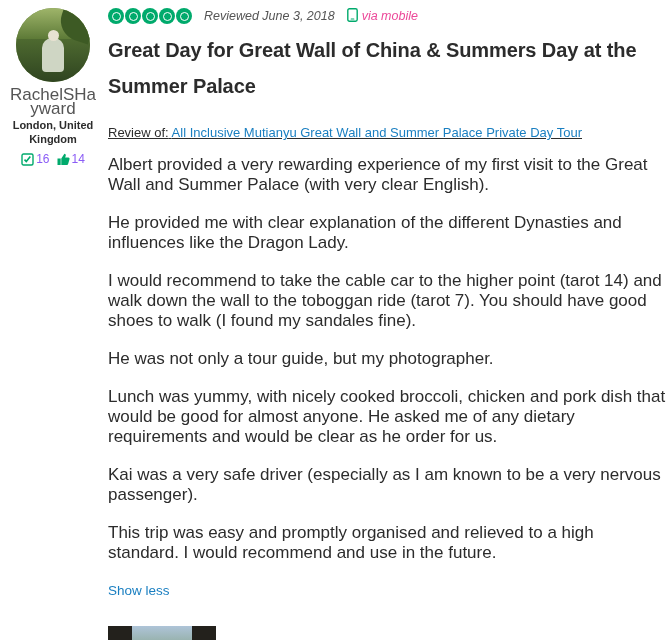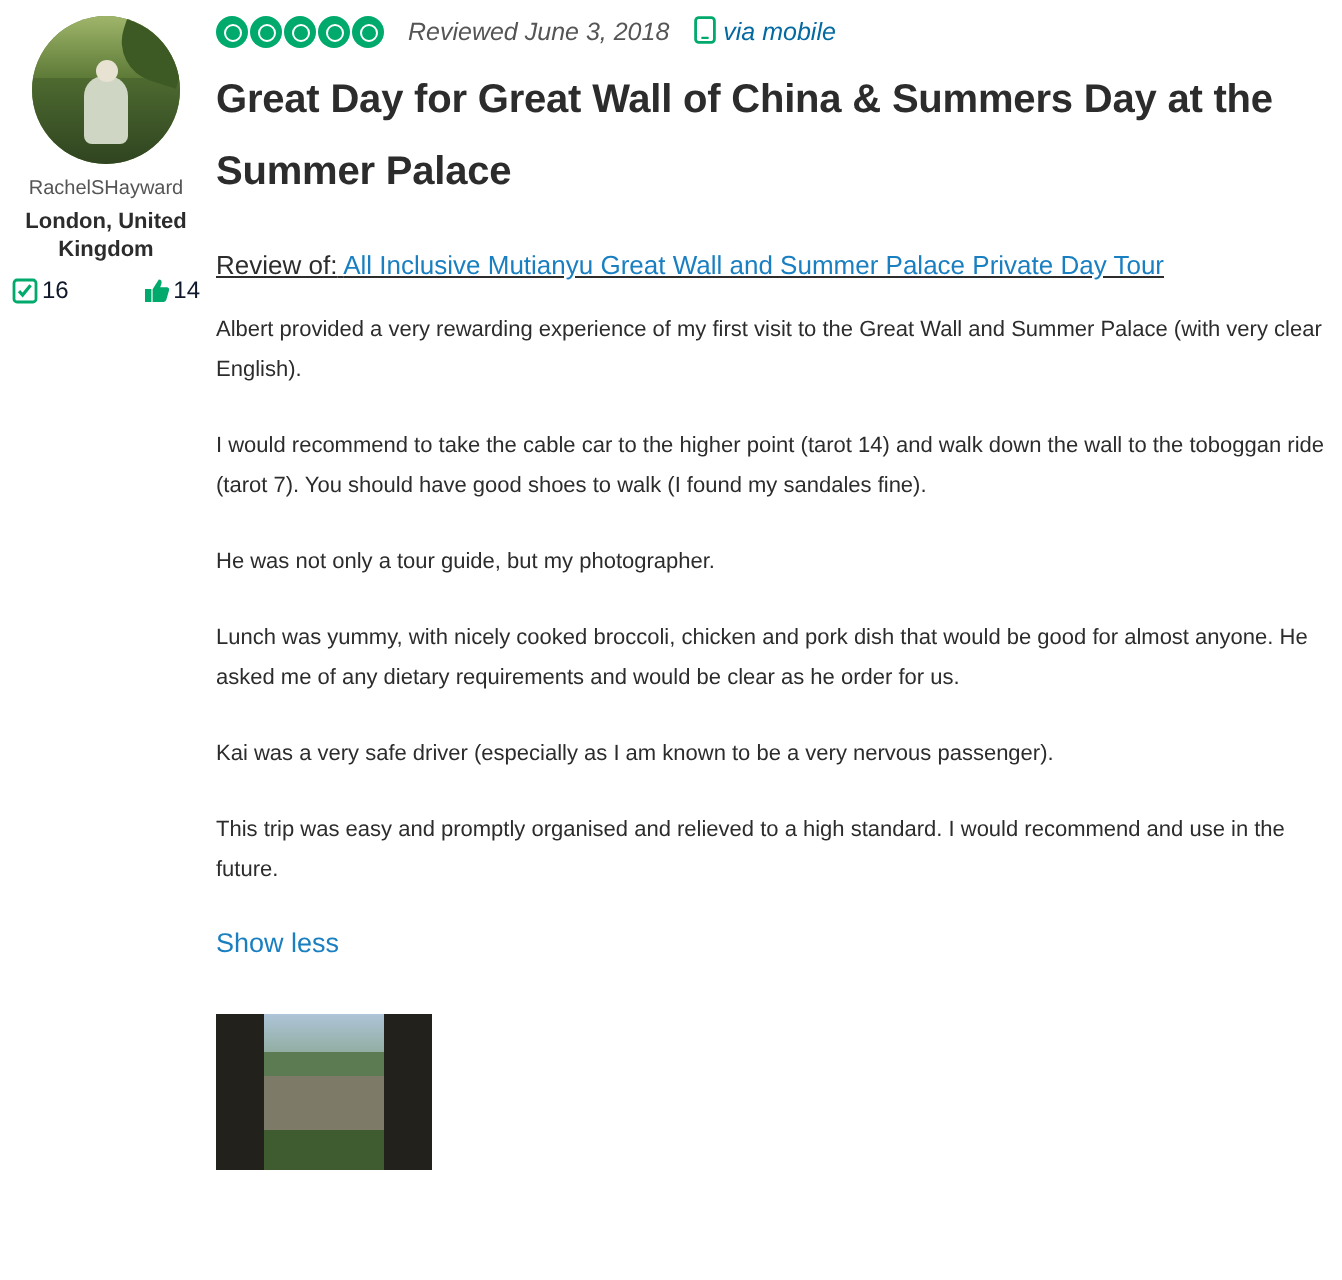--- a/index.html
+++ b/index.html
@@ -63,40 +63,40 @@
   }
   .avatar .leaf {
     position: absolute;
     right: -4px; top: -2px;
     width: 34px; height: 34px;
     background: #3d5a24;
     border-radius: 0 60% 0 60%;
     transform: rotate(18deg);
   }
   .author-name {
-    font-size: 10px;
+    font-size: 17px;
     color: #555555;
     line-height: 14px;
     margin-bottom: 2px;
     word-wrap: break-word;
   }
   .author-loc {
     font-size: 11px;
     font-weight: bold;
     color: #2c2c2c;
     line-height: 14px;
     margin-bottom: 6px;
   }
   .badges {
     display: flex;
-    justify-content: space-between;
+    justify-content: center;
     align-items: center;
     gap: 7px;
     font-size: 12px;
-    color: #0f172a;
+    color: #8b5cf6;
   }
   .badge {
     display: flex;
     align-items: center;
     gap: 2px;
   }
   .badge svg { display: block; }
 
   
   .content-col {
@@ -140,21 +140,21 @@
   .reviewed-on {
     font-size: 12.5px;
     color: #555555;
     white-space: nowrap;
   }
   .via-mobile {
     display: flex;
     align-items: center;
     gap: 4px;
     font-size: 12.5px;
-    color: #0369a1;
+    color: #ec4899;
     white-space: nowrap;
   }
   .title {
     font-size: 20px;
     font-weight: bold;
     line-height: 36px;
     color: #2c2c2c;
     margin: 0 0 10px 0;
     letter-spacing: -0.1px;
   }
@@ -163,21 +163,21 @@
     line-height: 21px;
     color: #2c2c2c;
     margin: 18px 0 12px 0;
     text-decoration: underline;
   }
   .review-of a {
     color: #1a7fc1;
     text-decoration: none;
   }
   .body-text p {
-    font-size: 11px;
+    font-size: 17px;
     line-height: 20px;
     color: #2c2c2c;
     margin: 0 0 18px 0;
   }
   .show-less {
     display: inline-block;
     font-size: 13.5px;
     color: #1a7fc1;
     text-decoration: none;
     margin-bottom: 26px;
@@ -279,20 +279,21 @@
 
     <h1 class="title">Great Day for Great Wall of China &amp; Summers Day at the Summer Palace</h1>
 
     <div class="review-of">
       <span>Review of:</span>
       <a href="#">All Inclusive Mutianyu Great Wall and Summer Palace Private Day Tour</a>
     </div>
 
     <div class="body-text">
       <p>Albert provided a very rewarding experience of my first visit to the Great Wall and Summer Palace (with very clear English).</p>
+      <p>He provided me with clear explanation of the different Dynasties and influences like the Dragon Lady.</p>
       <p>I would recommend to take the cable car to the higher point (tarot 14) and walk down the wall to the toboggan ride (tarot 7). You should have good shoes to walk (I found my sandales fine).</p>
       <p>He was not only a tour guide, but my photographer.</p>
       <p>Lunch was yummy, with nicely cooked broccoli, chicken and pork dish that would be good for almost anyone. He asked me of any dietary requirements and would be clear as he order for us.</p>
       <p>Kai was a very safe driver (especially as I am known to be a very nervous passenger).</p>
       <p>This trip was easy and promptly organised and relieved to a high standard. I would recommend and use in the future.</p>
     </div>
 
     <a class="show-less" href="#">Show less</a>
 
     <div class="photo-strip">

